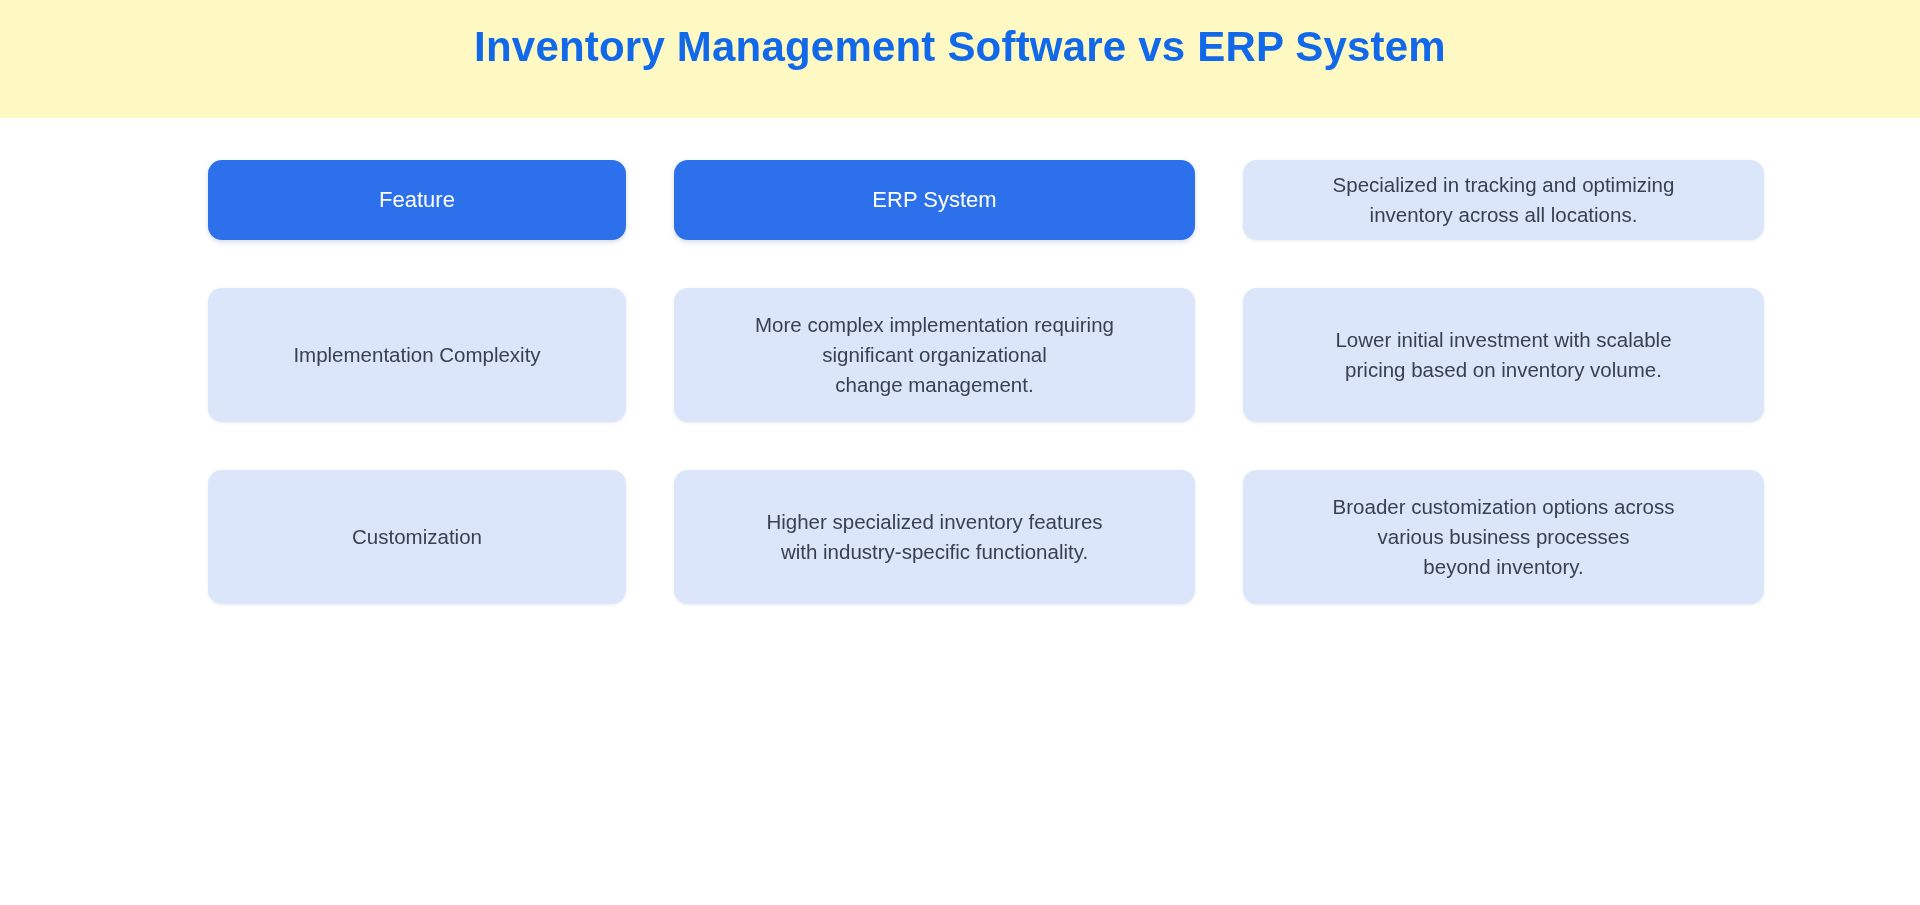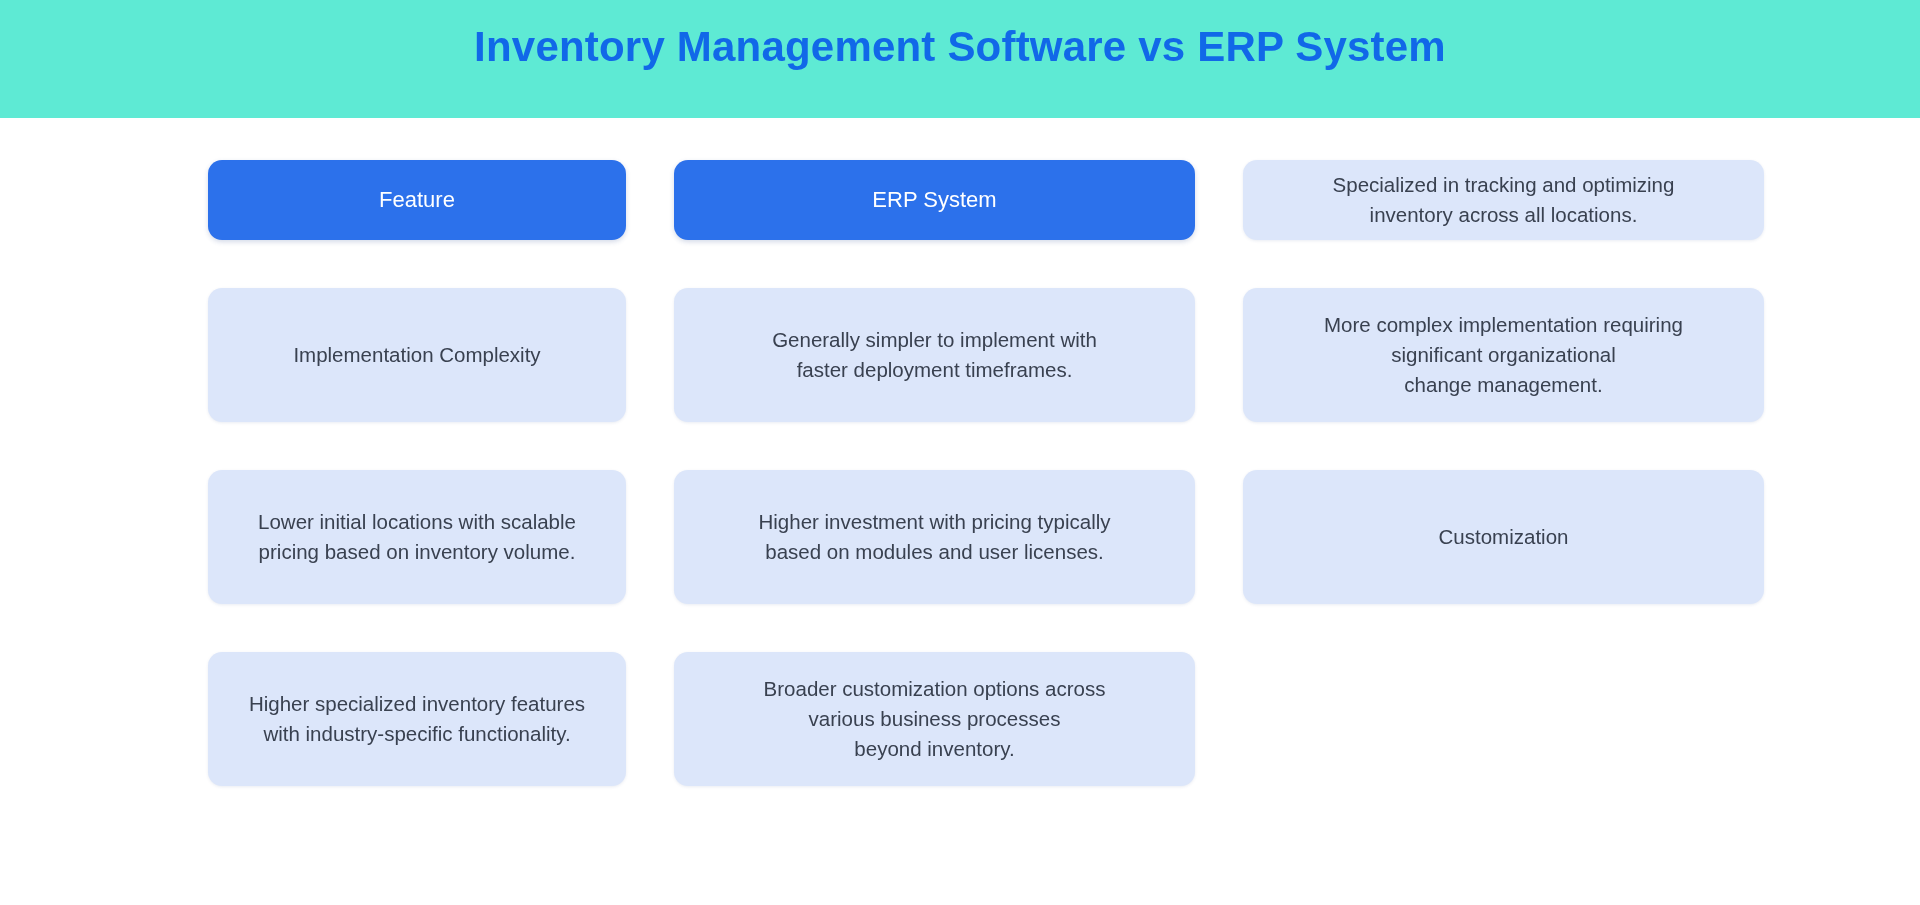--- a/index.html
+++ b/index.html
@@ -13,21 +13,21 @@
   }
   .page {
     width: 1920px;
     height: 905px;
     background: #ffffff;
     position: relative;
   }
   .title-band {
     width: 100%;
     height: 118px;
-    background: #5eead4;
+    background: #fef9c3;
     display: flex;
     align-items: center;
     justify-content: center;
     box-sizing: border-box;
     padding-bottom: 24px;
   }
   .title {
     margin: 0;
     font-size: 42px;
     font-weight: 600;
@@ -84,30 +84,26 @@
 
   <main class="table">
 
     <div class="hcell">Feature</div>
     <div class="hcell">ERP System</div>
 
     <div class="cell">Specialized in tracking and optimizing
 inventory across all locations.</div>
 
     <div class="cell">Implementation Complexity</div>
-    <div class="cell">Generally simpler to implement with
-faster deployment timeframes.</div>
     <div class="cell">More complex implementation requiring
 significant organizational
 change management.</div>
 
-    <div class="cell">Lower initial locations with scalable
+    <div class="cell">Lower initial investment with scalable
 pricing based on inventory volume.</div>
-    <div class="cell">Higher investment with pricing typically
-based on modules and user licenses.</div>
 
     <div class="cell">Customization</div>
     <div class="cell">Higher specialized inventory features
 with industry-specific functionality.</div>
     <div class="cell">Broader customization options across
 various business processes
 beyond inventory.</div>
 
   </main>
 </div>

